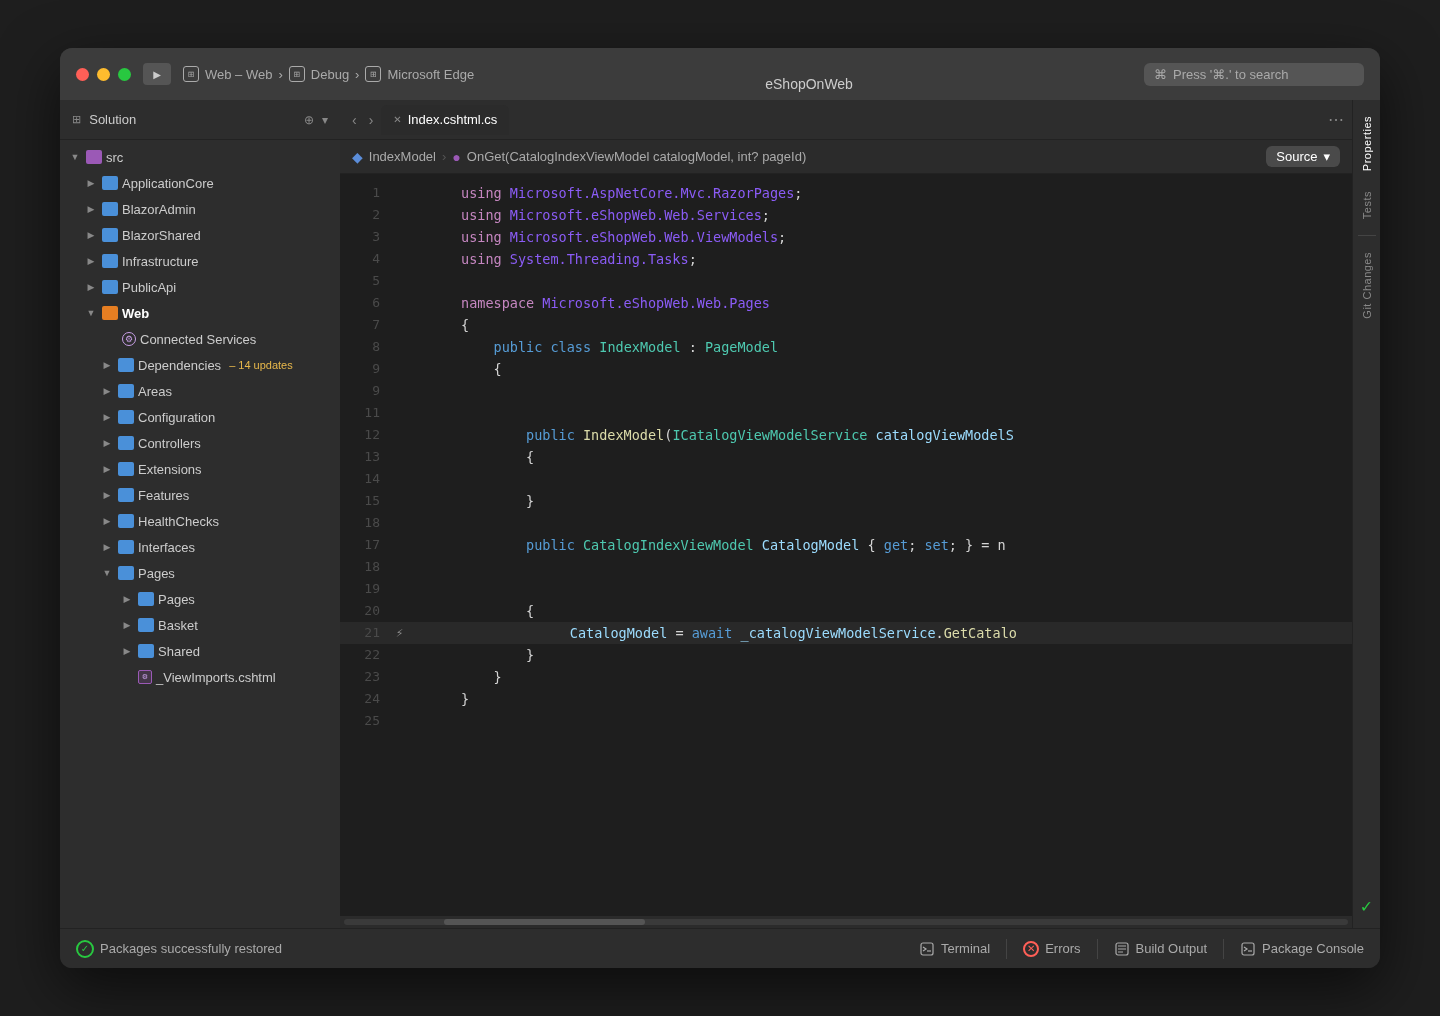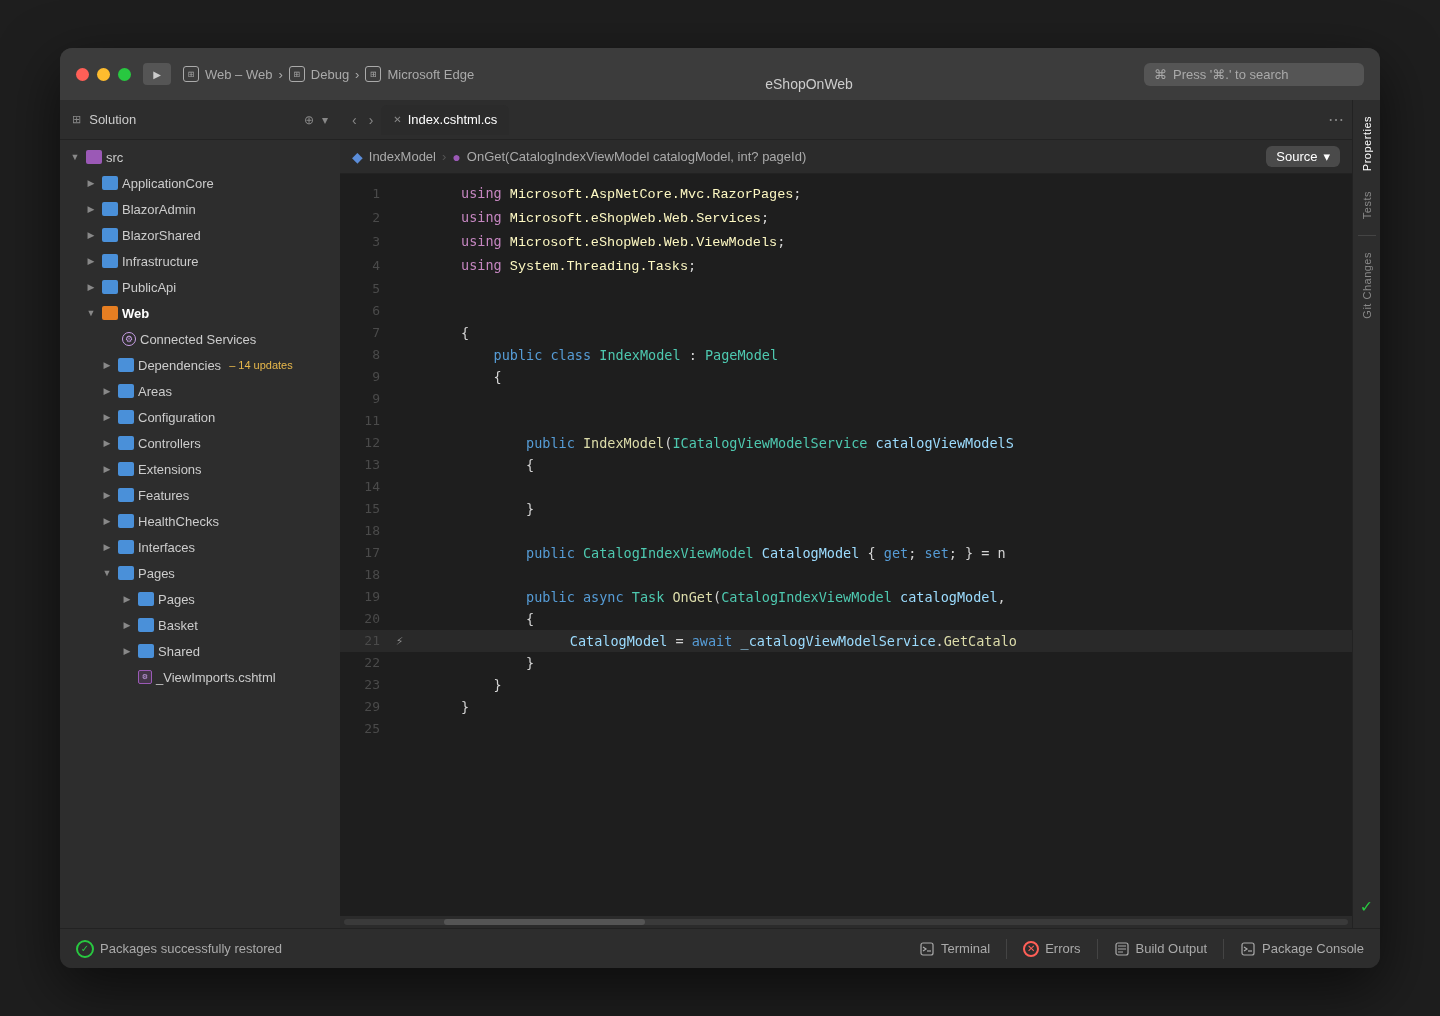--- a/index.html
+++ b/index.html
@@ -226,21 +226,21 @@
       flex-shrink: 0;
       user-select: none;
     }
     .line-content {
       color: #d4d4d4;
       white-space: pre;
     }
     
     .kw { color: #c586c0; }
     .kw2 { color: #569cd6; }
-    .ns { color: #fef9c3; font-family: Liberation Mono, monospace; }
+    .ns { color: #8b5cf6; }
     .fn { color: #dcdcaa; }
     .type { color: #4ec9b0; }
     .op { color: #d4d4d4; }
     .prop { color: #9cdcfe; }
     .highlight-line { background: rgba(255,255,255,0.05); }
     
     .h-scrollbar {
       height: 12px;
       background: #2b2b2b;
       display: flex;
@@ -527,20 +527,21 @@
           <div class="code-line">
             <span class="line-num">4</span>
             <span class="line-content">        <span class="kw">using</span> <span class="ns">System.Threading.Tasks</span>;</span>
           </div>
           <div class="code-line">
             <span class="line-num">5</span>
             <span class="line-content"></span>
           </div>
           <div class="code-line">
             <span class="line-num">6</span>
+            <span class="line-content">        <span class="kw">namespace</span> <span class="ns">Microsoft.eShopWeb.Web.Pages</span></span>
           </div>
           <div class="code-line">
             <span class="line-num">7</span>
             <span class="line-content">        <span class="op">{</span></span>
           </div>
           <div class="code-line">
             <span class="line-num">8</span>
             <span class="line-content">            <span class="kw2">public</span> <span class="kw2">class</span> <span class="type">IndexModel</span> : <span class="type">PageModel</span></span>
           </div>
           <div class="code-line">
@@ -576,41 +577,40 @@
           <div class="code-line">
             <span class="line-num">17</span>
             <span class="line-content">                <span class="kw2">public</span> <span class="type">CatalogIndexViewModel</span> <span class="prop">CatalogModel</span> <span class="op">{</span> <span class="kw2">get</span>; <span class="kw2">set</span>; <span class="op">}</span> = n</span>
           </div>
           <div class="code-line">
             <span class="line-num">18</span>
             <span class="line-content"></span>
           </div>
           <div class="code-line">
             <span class="line-num">19</span>
-            <span class="line-content">                <span class="kw2">public</span> <span class="kw2">async</span> <span class="type">Task</span> <span class="fn">OnGet</span>(<span class="type">CatalogIndexViewModel</span> <span class="prop">catalogModel</span>,</span>
           </div>
           <div class="code-line">
             <span class="line-num">20</span>
             <span class="line-content">                <span class="op">{</span></span>
           </div>
           <div class="code-line highlight-line">
             <span class="line-num">21</span>
             <span style="color:#888;font-size:12px;margin-right:4px;">⚡</span>
             <span class="line-content">                    <span class="prop">CatalogModel</span> = <span class="kw2">await</span> <span class="prop">_catalogViewModelService</span>.<span class="fn">GetCatalo</span></span>
           </div>
           <div class="code-line">
             <span class="line-num">22</span>
             <span class="line-content">                <span class="op">}</span></span>
           </div>
           <div class="code-line">
             <span class="line-num">23</span>
             <span class="line-content">            <span class="op">}</span></span>
           </div>
           <div class="code-line">
-            <span class="line-num">29</span>
+            <span class="line-num">24</span>
             <span class="line-content">        <span class="op">}</span></span>
           </div>
           <div class="code-line">
             <span class="line-num">25</span>
             <span class="line-content"></span>
           </div>
 
         </div>
 
         <div class="h-scrollbar">

